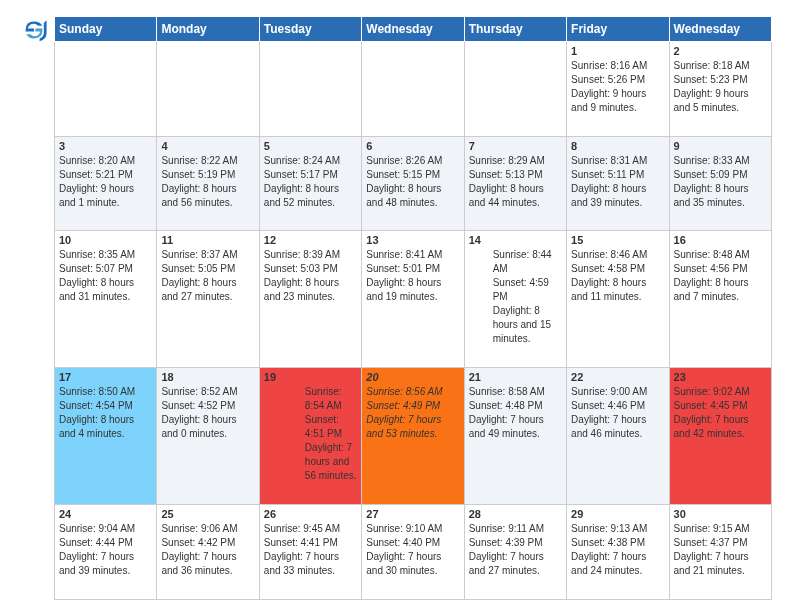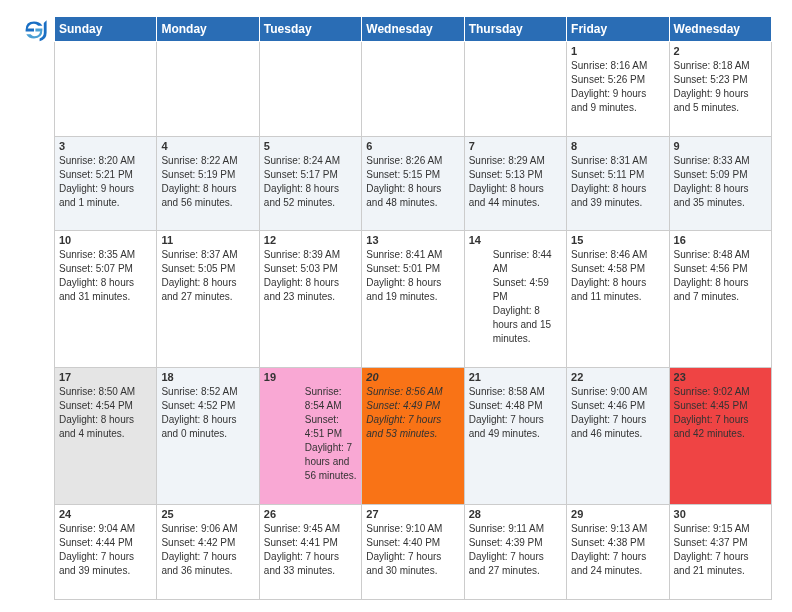--- a/index.html
+++ b/index.html
@@ -239,33 +239,33 @@
 Daylight: 8 hours and 11 minutes.</div>
           </td>
           <td>
             <span class="day-number">16</span>
             <div class="day-info" style="white-space: pre-line;">Sunrise: 8:48 AM
 Sunset: 4:56 PM
 Daylight: 8 hours and 7 minutes.</div>
           </td>
         </tr>
         <tr>
-          <td style="background: #e5e5e5;">
+          <td style="background: #7dd3fc;">
             <span class="day-number">17</span>
             <div class="day-info" style="white-space: pre-line;">Sunrise: 8:50 AM
 Sunset: 4:54 PM
 Daylight: 8 hours and 4 minutes.</div>
           </td>
           <td style="background: rgb(240, 244, 248);">
             <span class="day-number">18</span>
             <div class="day-info" style="white-space: pre-line;">Sunrise: 8:52 AM
 Sunset: 4:52 PM
 Daylight: 8 hours and 0 minutes.</div>
           </td>
-          <td style="background: #f9a8d4;">
+          <td style="background: #ef4444;">
             <span class="day-number">19</span>
             <div class="day-info" style="white-space: pre-line; margin-left: 41px;">Sunrise: 8:54 AM
 Sunset: 4:51 PM
 Daylight: 7 hours and 56 minutes.</div>
           </td>
           <td style="background: #f97316; font-style: italic;">
             <span class="day-number">20</span>
             <div class="day-info" style="white-space: pre-line;">Sunrise: 8:56 AM
 Sunset: 4:49 PM
 Daylight: 7 hours and 53 minutes.</div>

